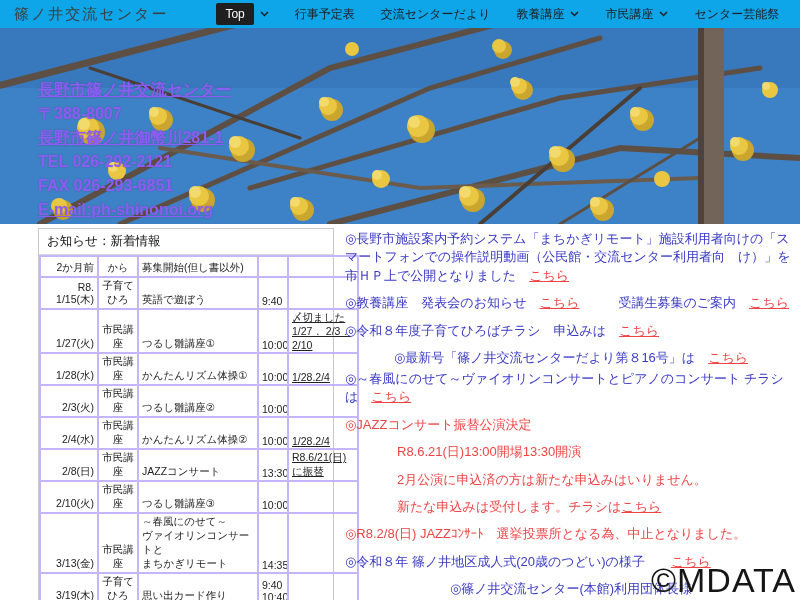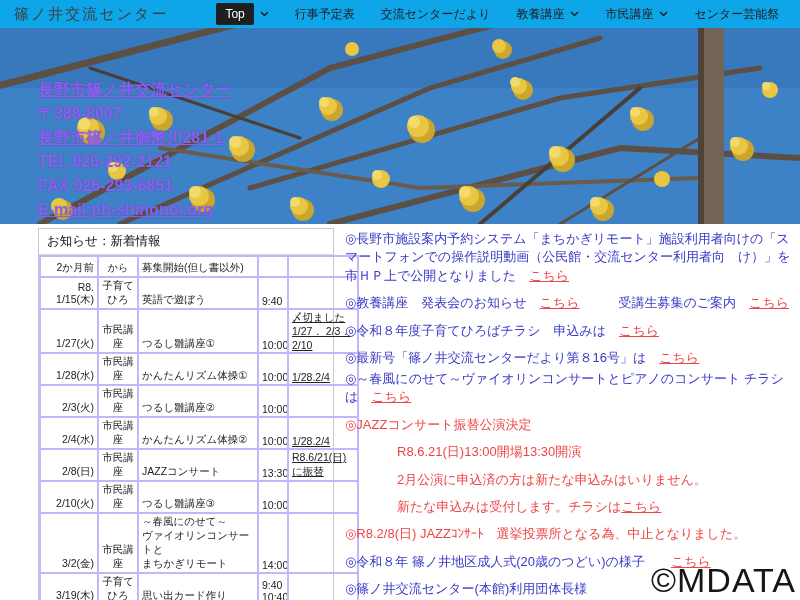--- a/index.html
+++ b/index.html
@@ -36,21 +36,21 @@
   td.c-cat.normal { font-size:10px; }
   td.c-title{ width:120px; }
   td.c-time { width:30px; }
   td.c-note { width:70px; vertical-align:top;text-decoration:underline; }
   tr.std td { height:21px; }
 
   
   .ann-col { position:absolute; left:345px; top:6px; width:452px; }
   .ann { font-size:13px; line-height:1.42; margin-bottom:9px; color:#3a3ac6; word-break:break-all; }
   .ann.red { color:#ef4444; }
-  .ann.tight { margin-bottom:2px; }
+  .ann.tight { margin-bottom:2px;text-align:center; }
   .ann.indent { padding-left:52px; }
   .ann a { color:#ef4444; text-decoration:underline; cursor:pointer; }
 
   .watermark { position:absolute; right:4px; bottom:-4px; font-size:34px; color:#161616;
                font-weight:500; letter-spacing:1px; z-index:5; }
 </style>
 </head>
 <body>
 
 <div class="topbar">
@@ -247,26 +247,26 @@
             <td class="c-note">R8.6/21(日)に振替</td>
           </tr>
           <tr class="std">
             <td class="c-date">2/10(火)</td>
             <td class="c-cat">市民講座</td>
             <td class="c-title">つるし雛講座③</td>
             <td class="c-time">10:00</td>
             <td class="c-note"></td>
           </tr>
           <tr class="std">
-            <td class="c-date">3/2(金)</td>
+            <td class="c-date">3/13(金)</td>
             <td class="c-cat">市民講座</td>
             <td class="c-title">～春風にのせて～
 ヴァイオリンコンサートと
 まちかぎリモート</td>
-            <td class="c-time">14:00</td>
+            <td class="c-time">14:35</td>
             <td class="c-note"></td>
           </tr>
           <tr class="std">
             <td class="c-date">3/19(木)</td>
             <td class="c-cat">子育てひろ</td>
             <td class="c-title">思い出カード作り</td>
             <td class="c-time">9:40
 10:40</td>
             <td class="c-note"></td>
           </tr>

